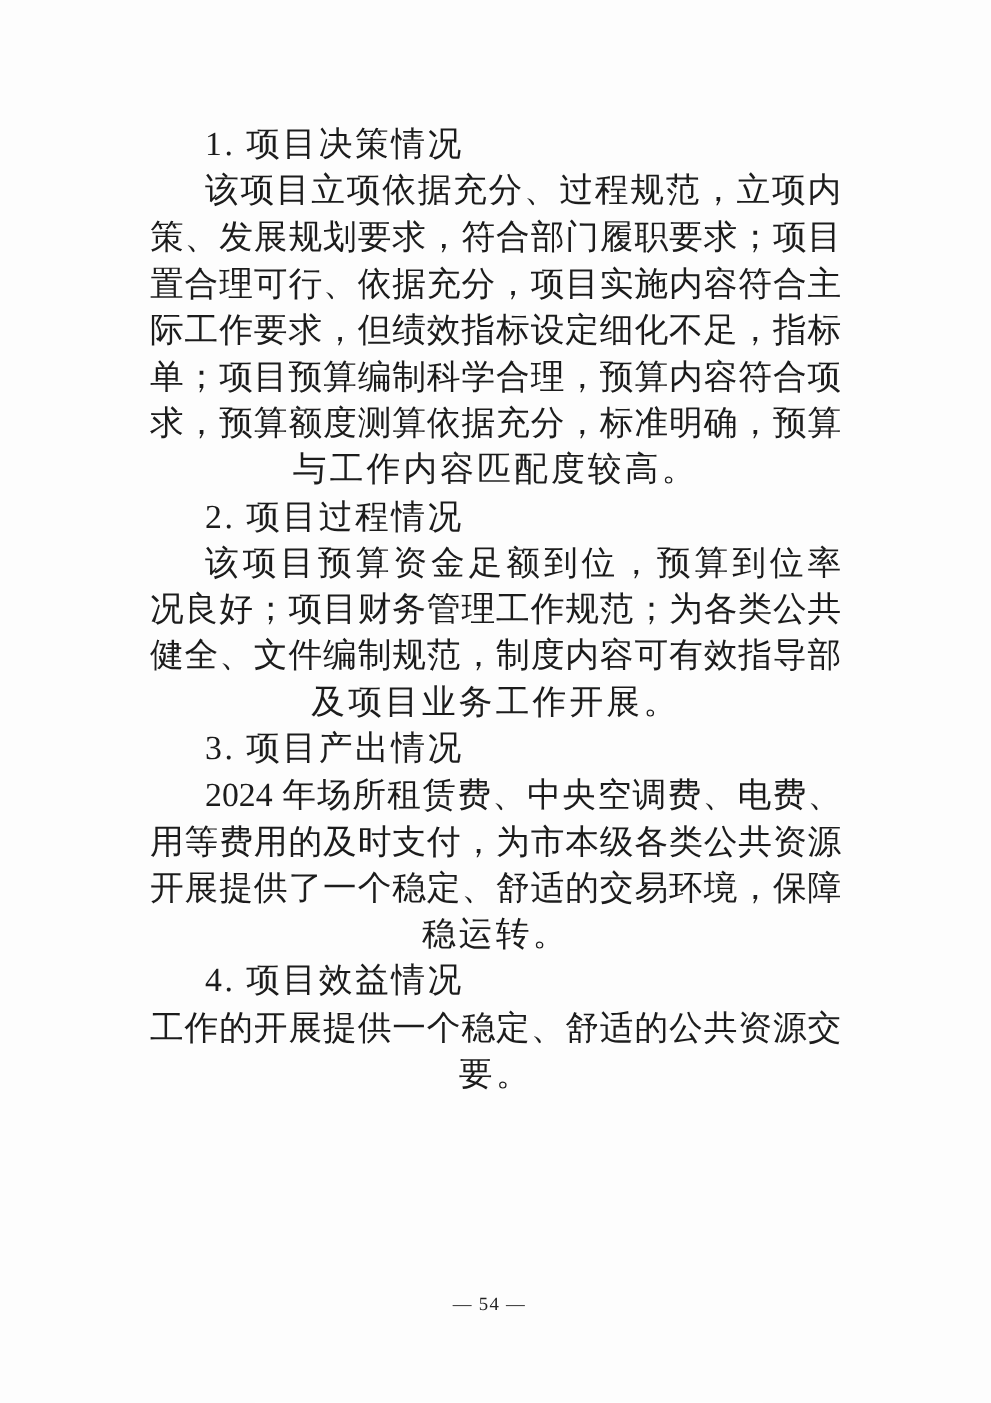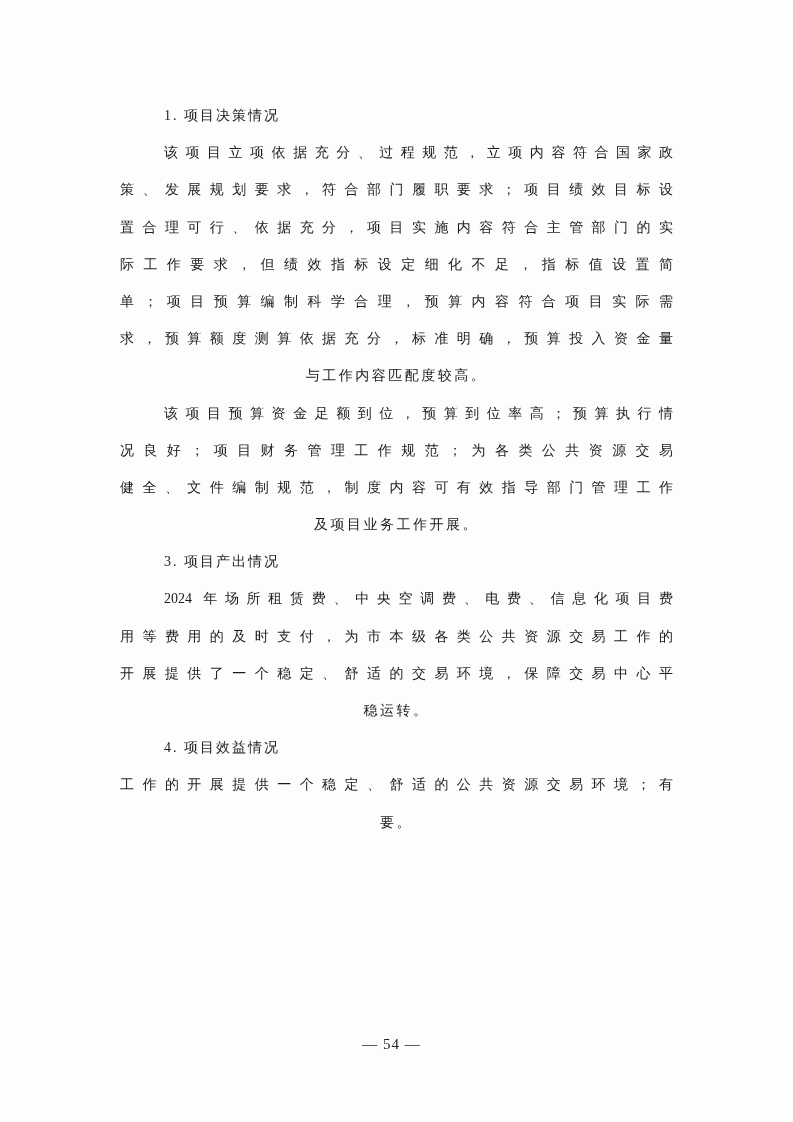--- a/index.html
+++ b/index.html
@@ -15,21 +15,21 @@
     width: 793px;
     height: 1122px;
     background: #fdfdfd;
     overflow: hidden;
   }
   .content {
     position: absolute;
     left: 120px;
     top: 97px;
     width: 553px;
-    font-size: 14px;
+    font-size: 27px;
     line-height: 37.2px;
   }
   .line {
     height: 37.2px;
     overflow: hidden;
   }
   
   .j {
     text-align: justify;
     text-align-last: justify;
@@ -60,20 +60,21 @@
 
     <div class="line heading">1. 项目决策情况</div>
     <div class="line j ind">该项目立项依据充分、过程规范，立项内容符合国家政</div>
     <div class="line j">策、发展规划要求，符合部门履职要求；项目绩效目标设</div>
     <div class="line j">置合理可行、依据充分，项目实施内容符合主管部门的实</div>
     <div class="line j">际工作要求，但绩效指标设定细化不足，指标值设置简</div>
     <div class="line j">单；项目预算编制科学合理，预算内容符合项目实际需</div>
     <div class="line j">求，预算额度测算依据充分，标准明确，预算投入资金量</div>
     <div class="line last">与工作内容匹配度较高。</div>
 
+    <div class="line heading">2. 项目过程情况</div>
     <div class="line j ind">该项目预算资金足额到位，预算到位率高；预算执行情</div>
     <div class="line j">况良好；项目财务管理工作规范；为各类公共资源交易</div>
     <div class="line j">健全、文件编制规范，制度内容可有效指导部门管理工作</div>
     <div class="line last">及项目业务工作开展。</div>
 
     <div class="line heading">3. 项目产出情况</div>
     <div class="line j ind">2024 年场所租赁费、中央空调费、电费、信息化项目费</div>
     <div class="line j">用等费用的及时支付，为市本级各类公共资源交易工作的</div>
     <div class="line j">开展提供了一个稳定、舒适的交易环境，保障交易中心平</div>
     <div class="line last">稳运转。</div>

